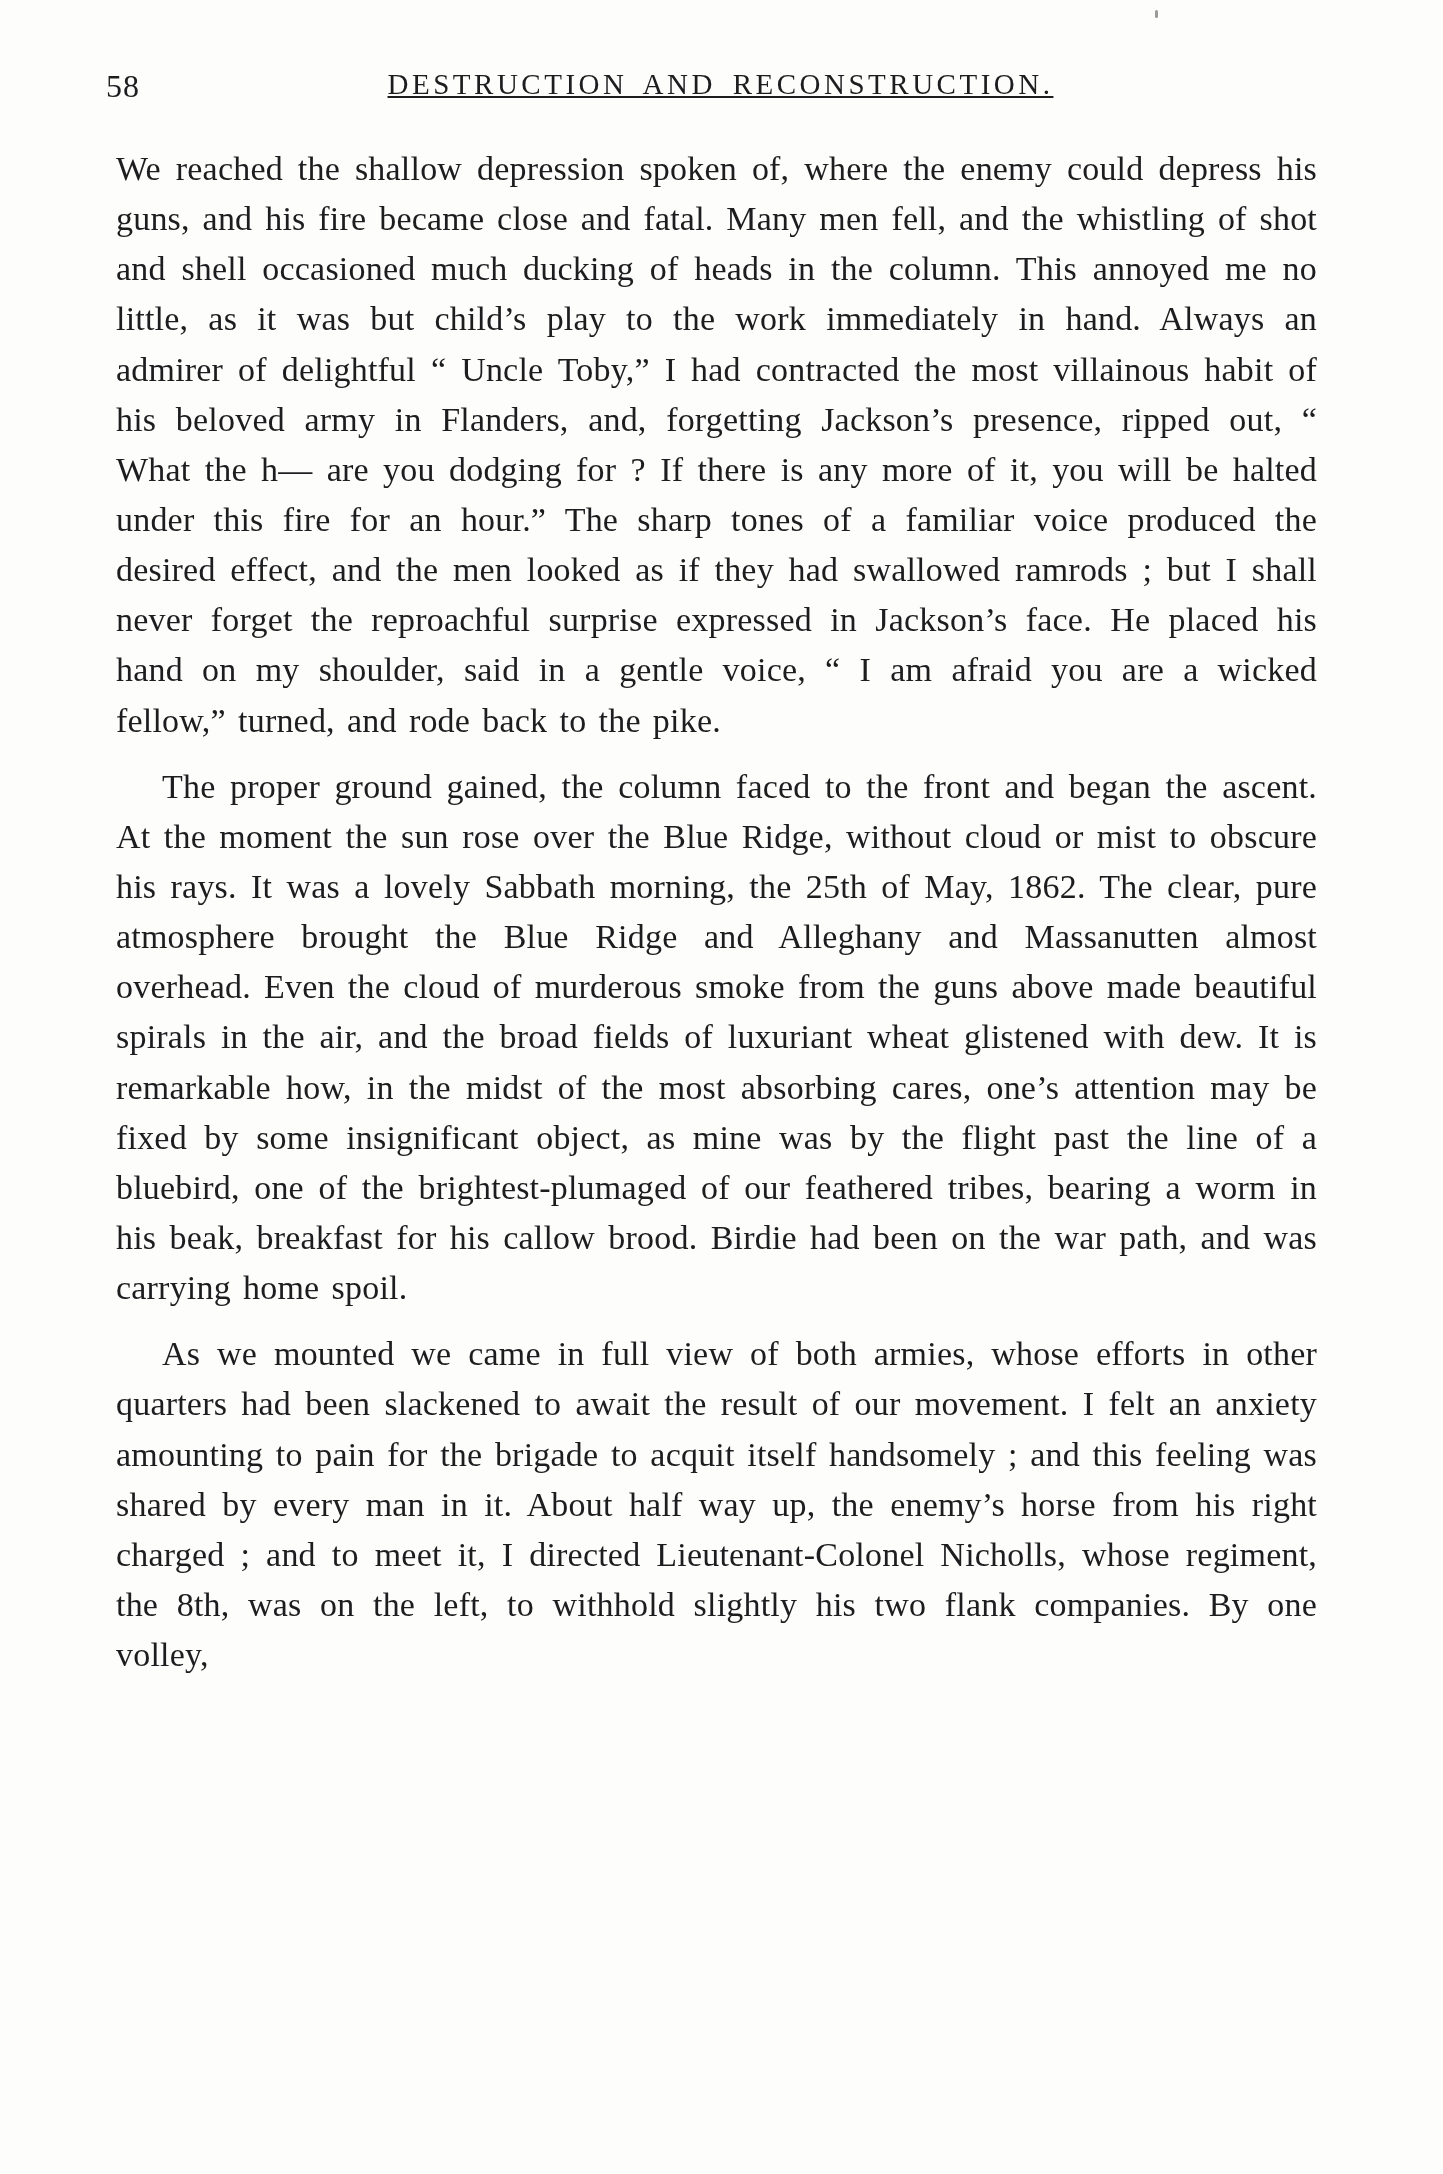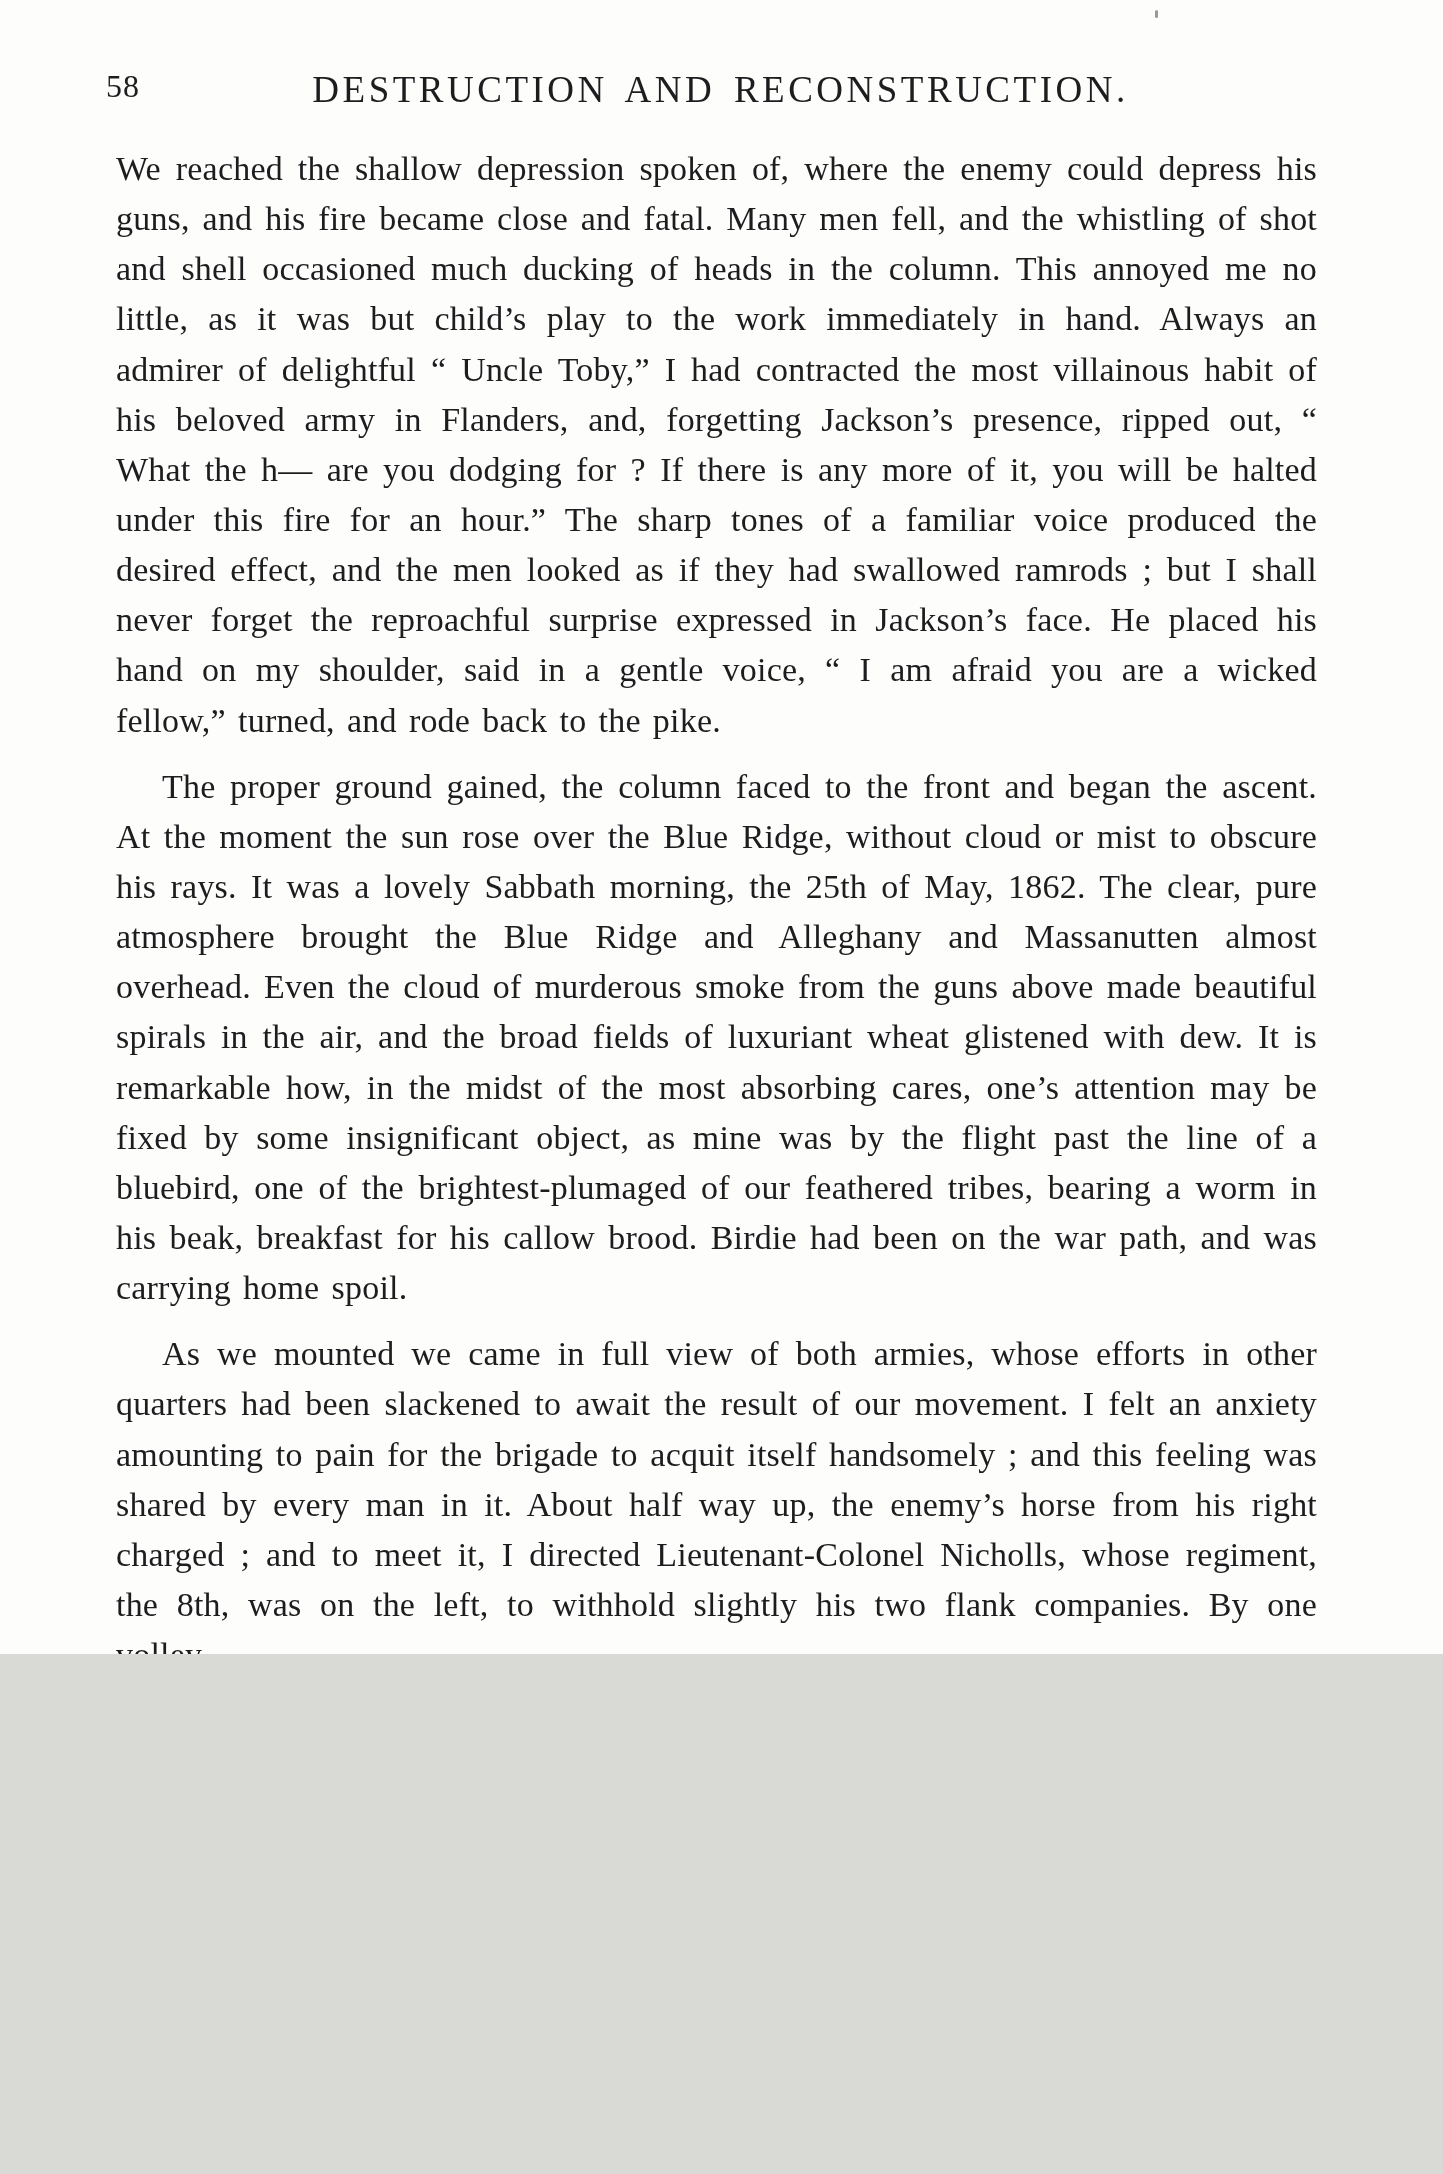--- a/index.html
+++ b/index.html
@@ -3,21 +3,21 @@
 <meta charset="utf-8">
 <style>
   html, body {
     margin: 0;
     padding: 0;
     background: #d9d9d6;
   }
   .page {
     position: relative;
     width: 1443px;
-    height: 1654px;
+    height: 2174px;
     margin: 0 auto;
     background: #fdfdfb;
     box-sizing: border-box;
     padding: 66px 110px 0 100px;
     font-family: "Liberation Serif", "DejaVu Serif", serif;
     color: #1d1d20;
     overflow: hidden;
   }
   .page-header {
     position: relative;
@@ -30,23 +30,24 @@
     top: 2px;
     font-size: 32px;
     letter-spacing: 1px;
   }
   .running-title {
     position: absolute;
     left: 8px;
     right: 0;
     top: 2px;
     text-align: center;
-    font-size: 37px;
+    font-size: 29px;
     letter-spacing: 3.5px;
     word-spacing: 6px;
+    text-decoration: underline;
   }
   .body-text {
     font-size: 34px;
     line-height: 1.475;
     text-align: justify;
     word-spacing: 3.5px;
     letter-spacing: 0.2px;
   }
   .para {
     margin: 16px;

